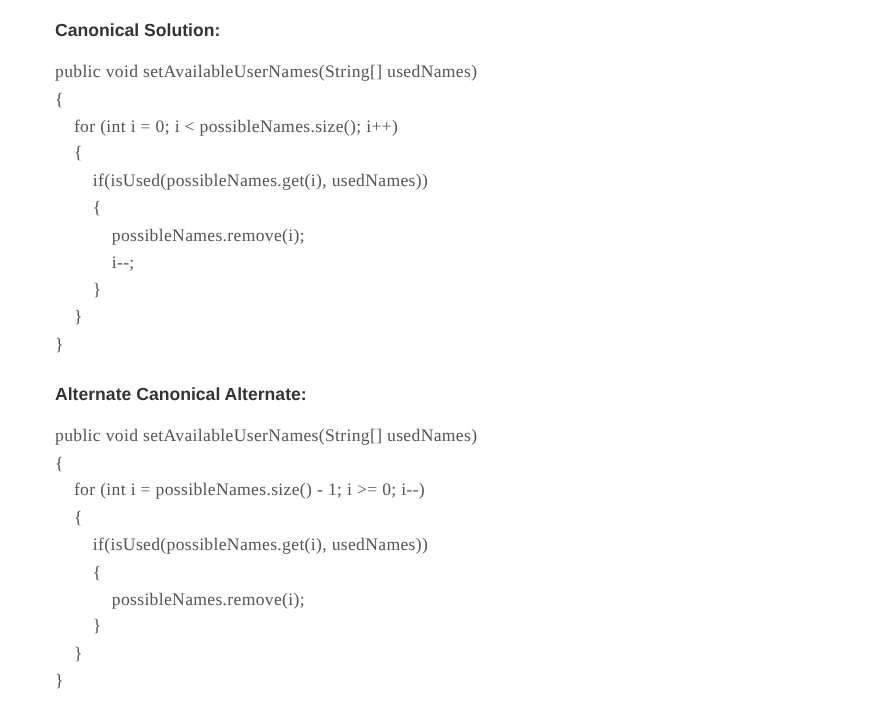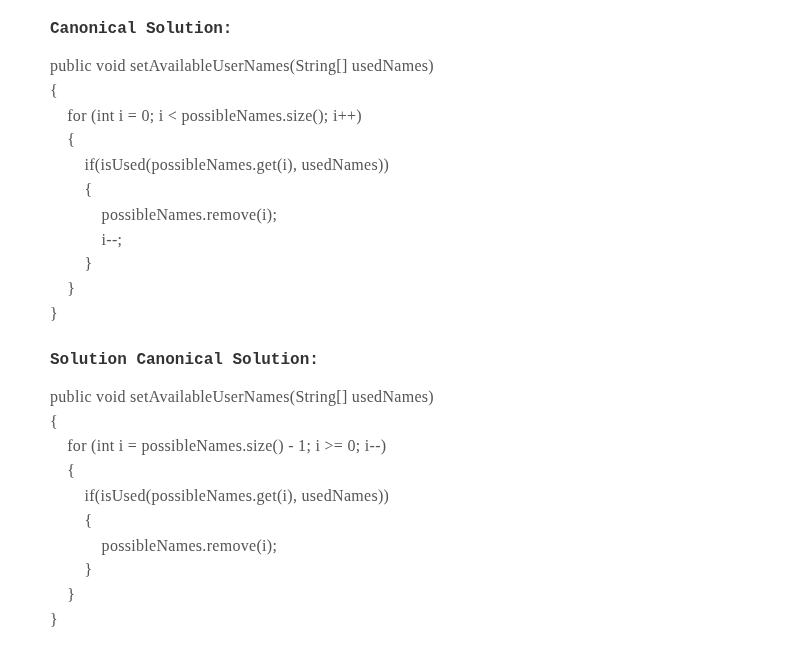--- a/index.html
+++ b/index.html
@@ -1,19 +1,18 @@
 <!DOCTYPE html>
 <html><head>
   <meta charset="utf-8">
   <style>
     * {
       margin: 0;
       padding: 0;
       box-sizing: border-box;
-      font-family: Liberation Mono, monospace;
     }
     body {
       width: 800px;
       height: 651px;
       background: #ffffff;
       font-family: Arial, Helvetica, sans-serif;
       padding: 20px 50px;
     }
     .heading {
       font-weight: bold;
@@ -40,21 +39,21 @@
     for (int i = 0; i &lt; possibleNames.size(); i++)
     {
         if(isUsed(possibleNames.get(i), usedNames))
         {
             possibleNames.remove(i);
             i--;
         }
     }
 }</div>
 
-<div class="heading">Solution Canonical Solution:</div>
+<div class="heading">Alternate Canonical Alternate:</div>
 <div class="code-block">public void setAvailableUserNames(String[] usedNames)
 {
     for (int i = possibleNames.size() - 1; i &gt;= 0; i--)
     {
         if(isUsed(possibleNames.get(i), usedNames))
         {
             possibleNames.remove(i);
         }
     }
 }</div>

